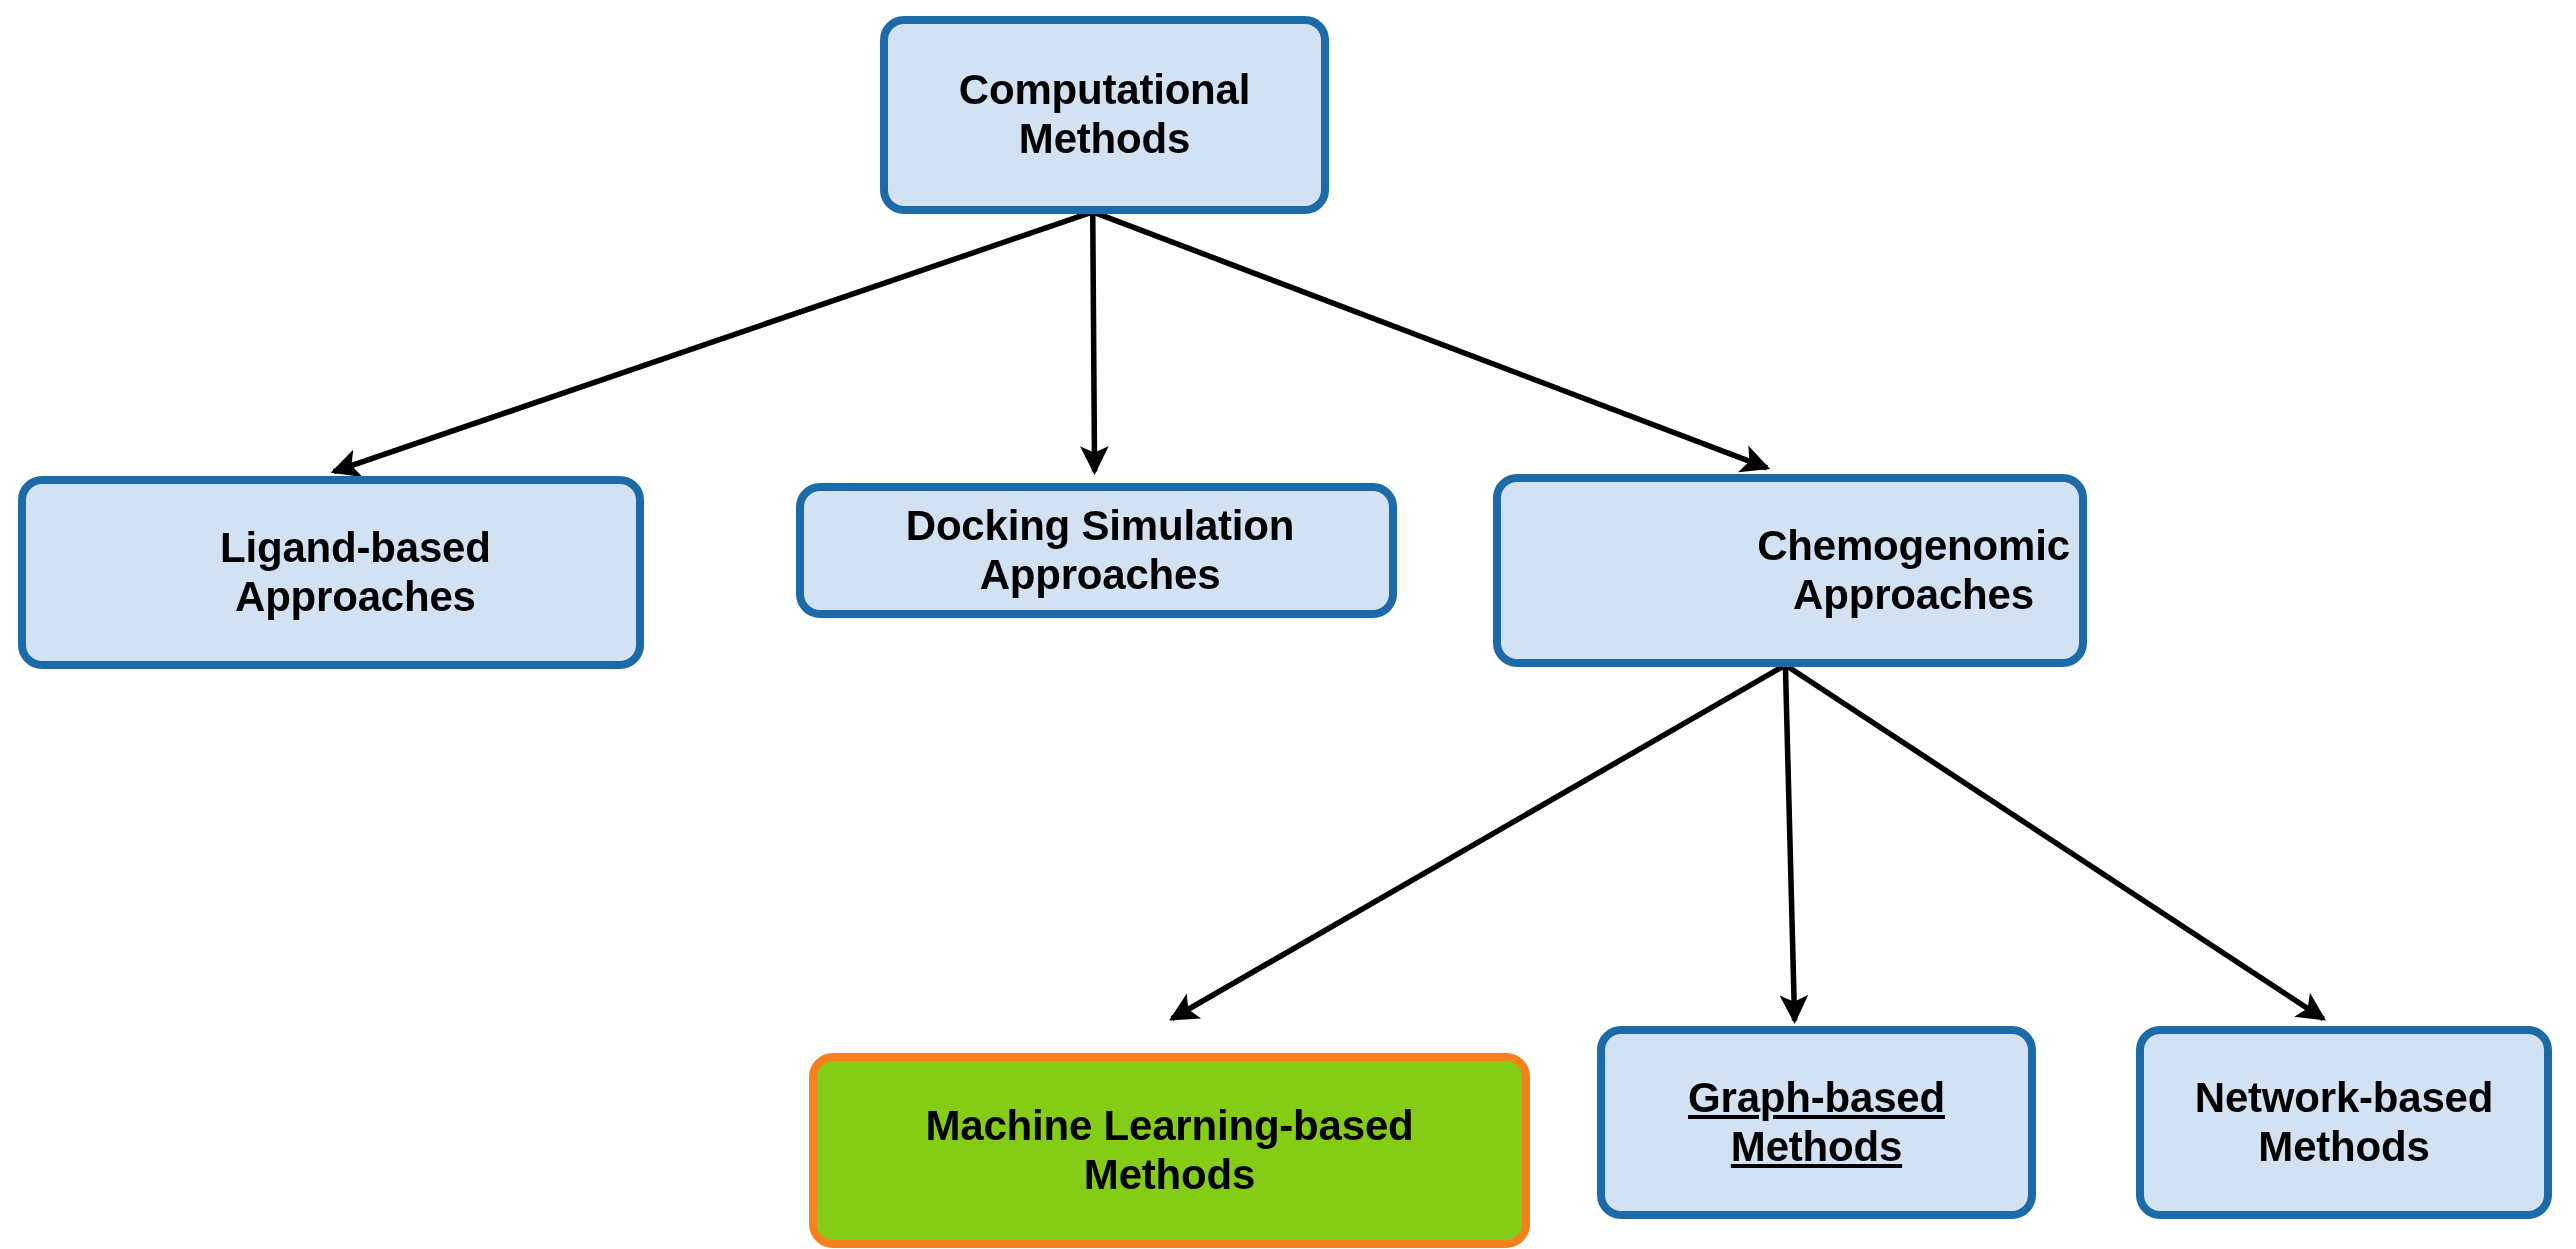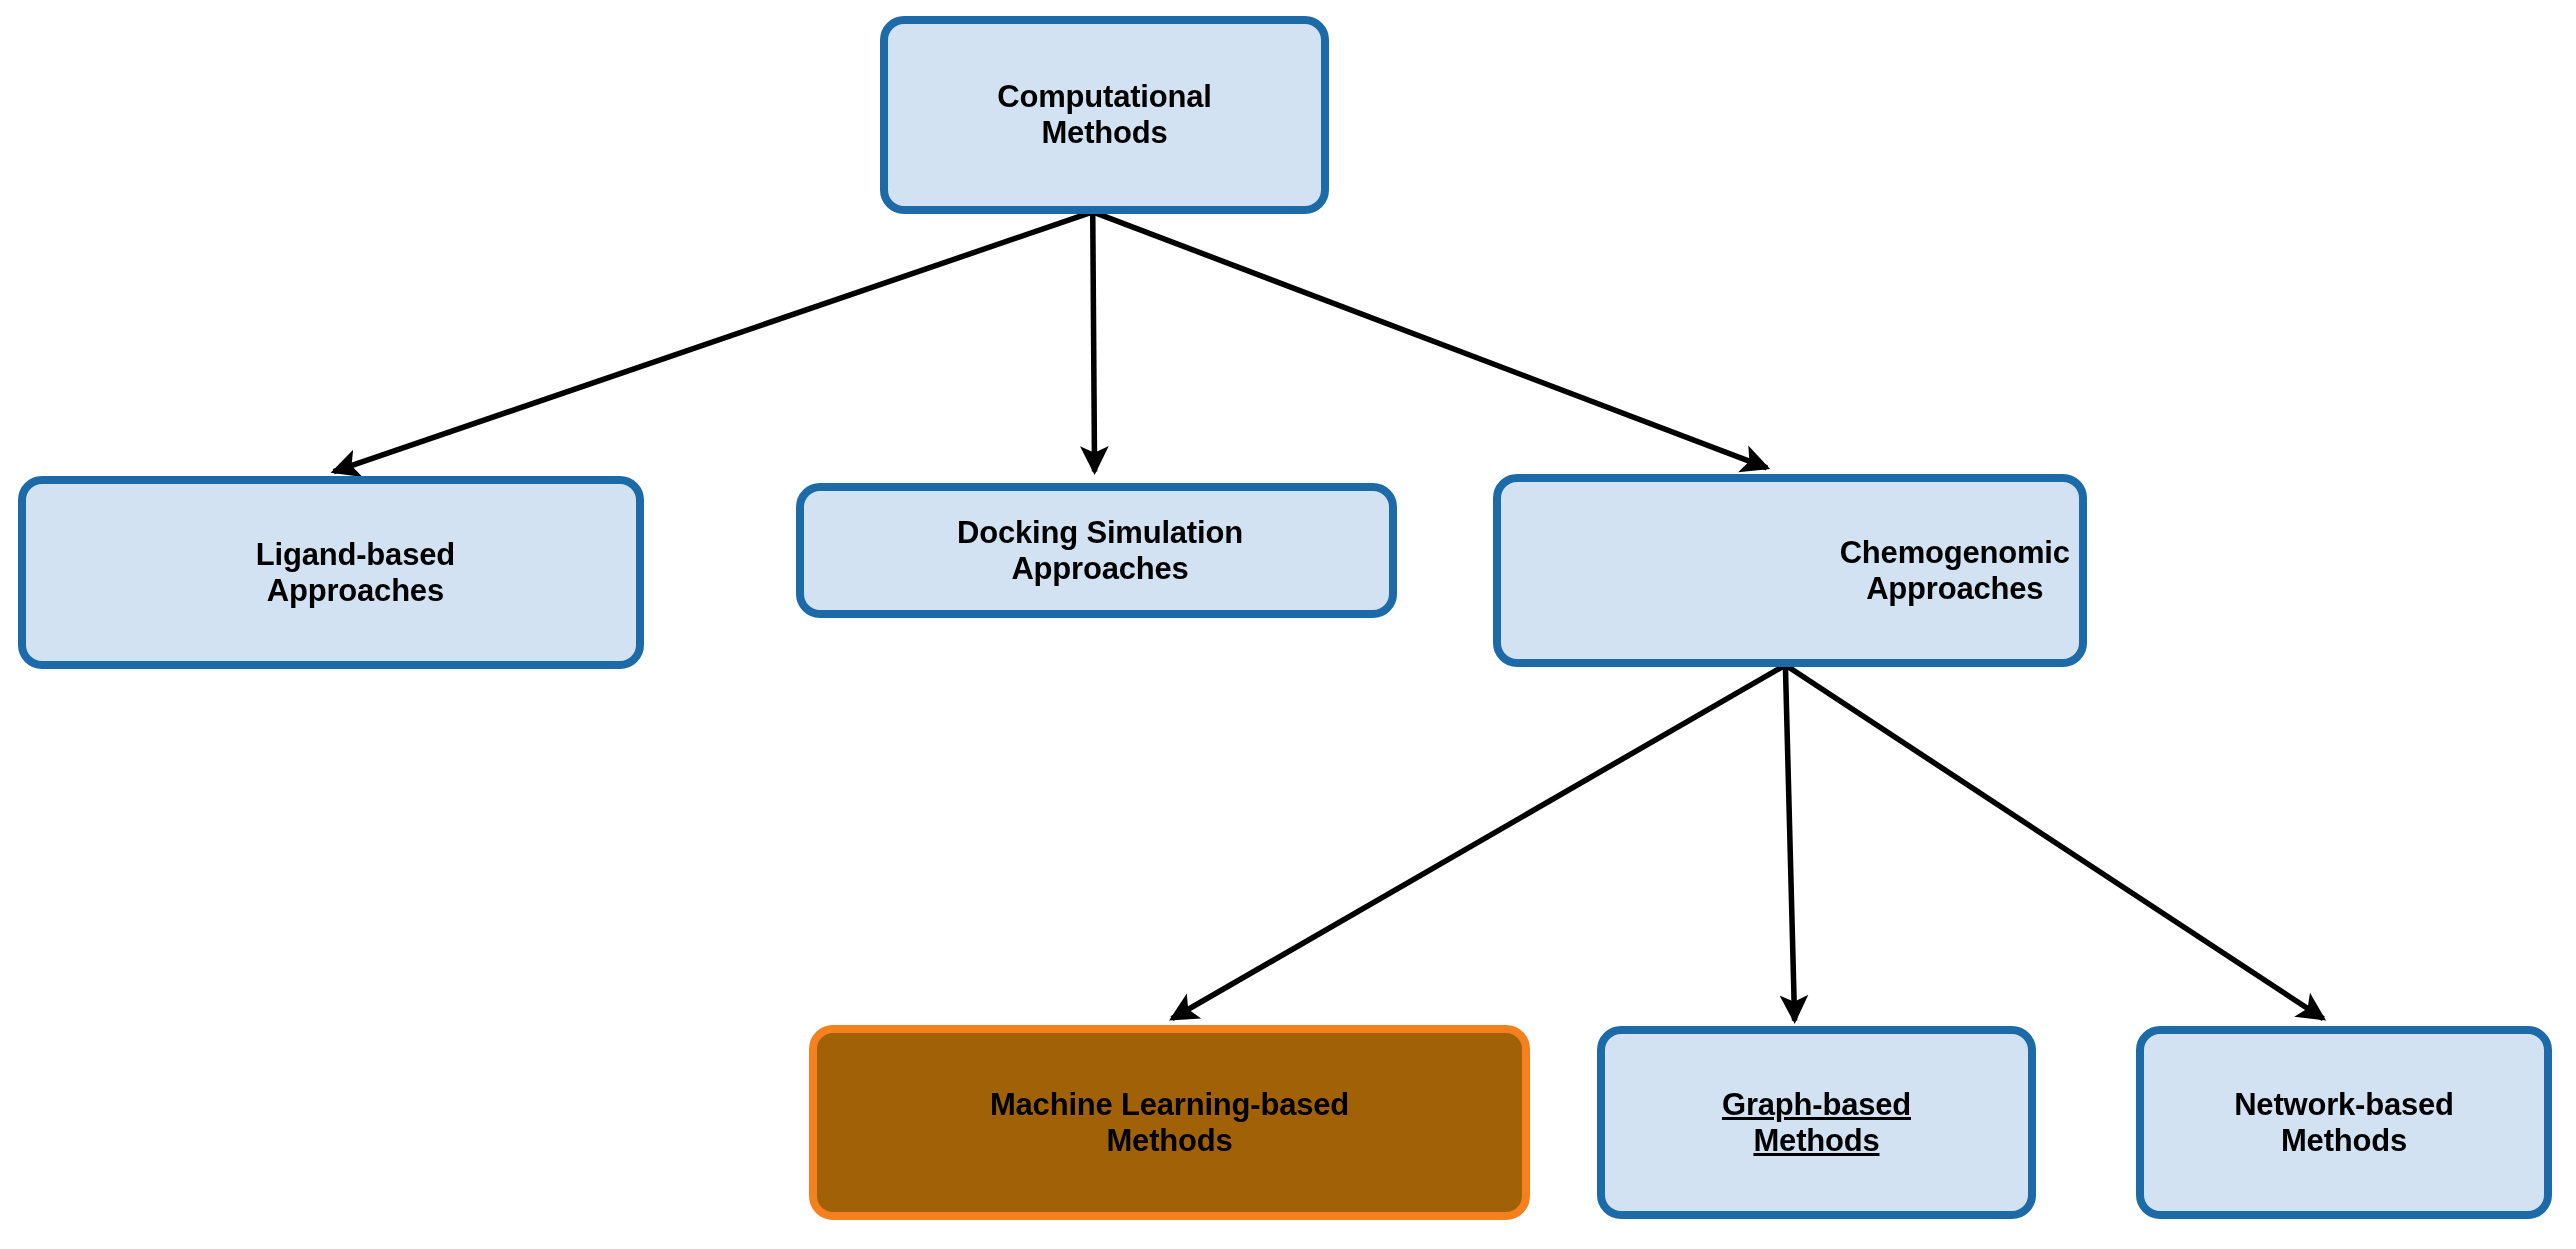--- a/index.html
+++ b/index.html
@@ -36,28 +36,29 @@
     text-align: center;
     border-style: solid;
     border-radius: 24px;
   }
   .node-blue {
     background: #d2e2f3;
     border-color: #1c6ba8;
     border-width: 8.3px;
   }
   .node-orange {
-    background: #a16207;
+    background: #84cc16;
     border-color: #f5801e;
     border-width: 8.3px;
+    margin-top: 28px;
   }
   .node-label {
     color: #000000;
     font-weight: bold;
-    font-size: 31px;
+    font-size: 42px;
     line-height: 1.16;
     letter-spacing: -0.2px;
     padding: 0 9.2px;
     white-space: pre-line;
   }
 </style>
 </head>
 <body>
 
 <div id="diagram-root">

